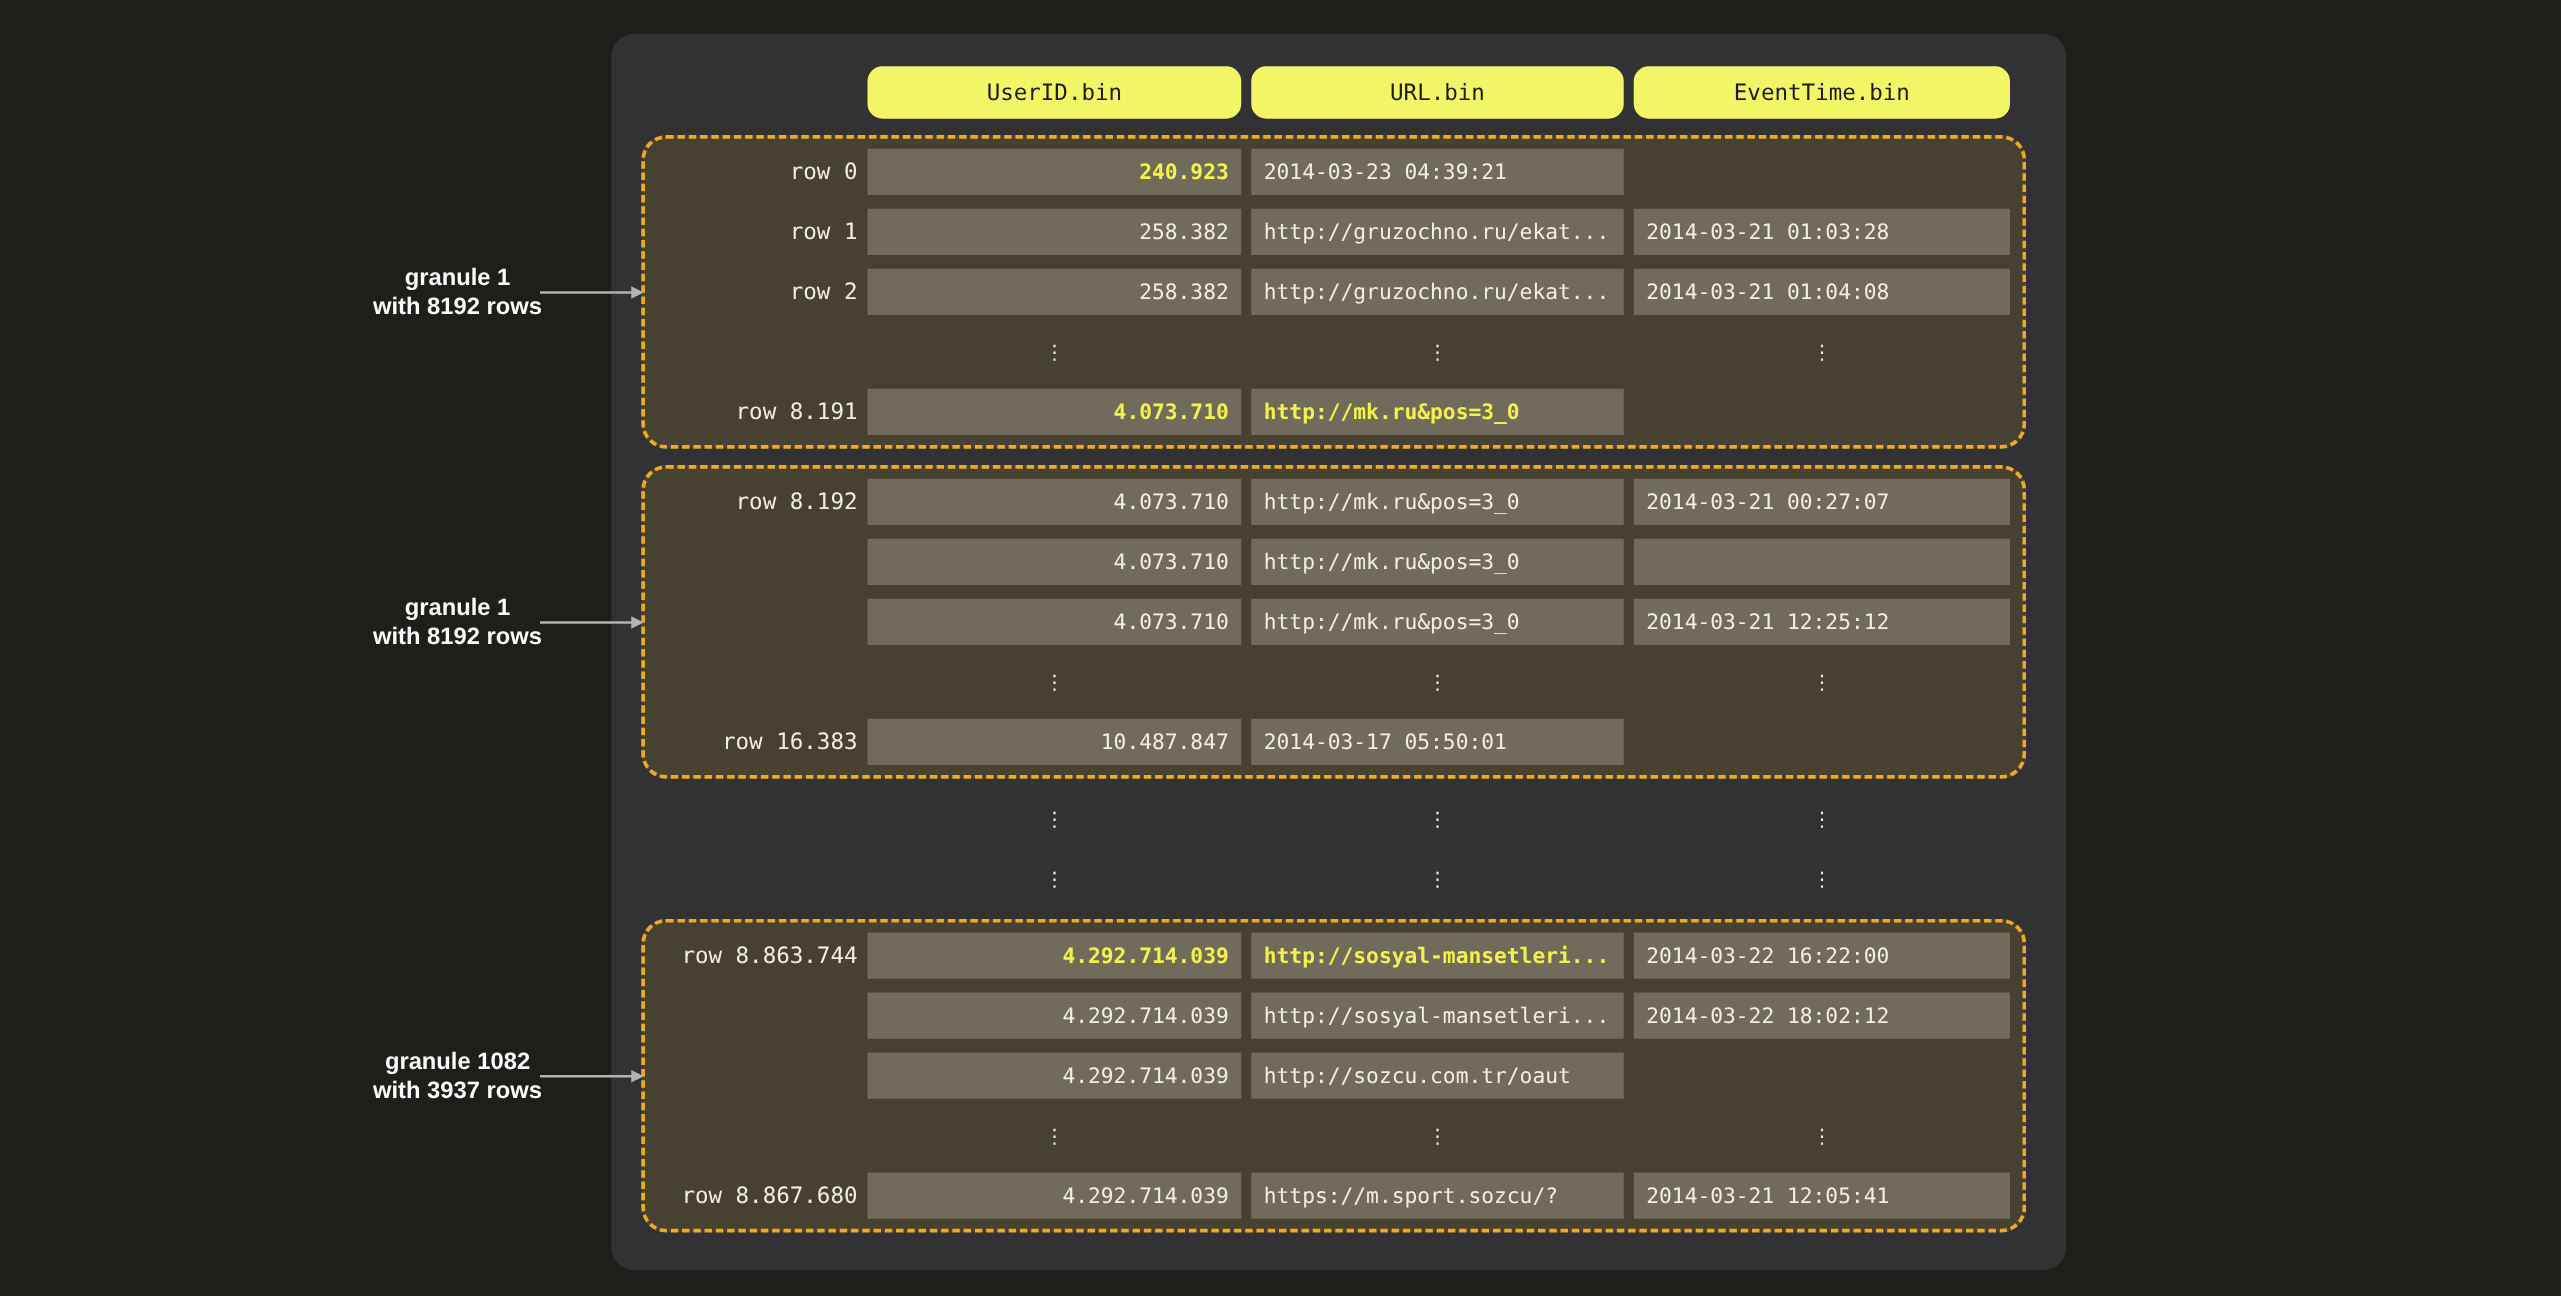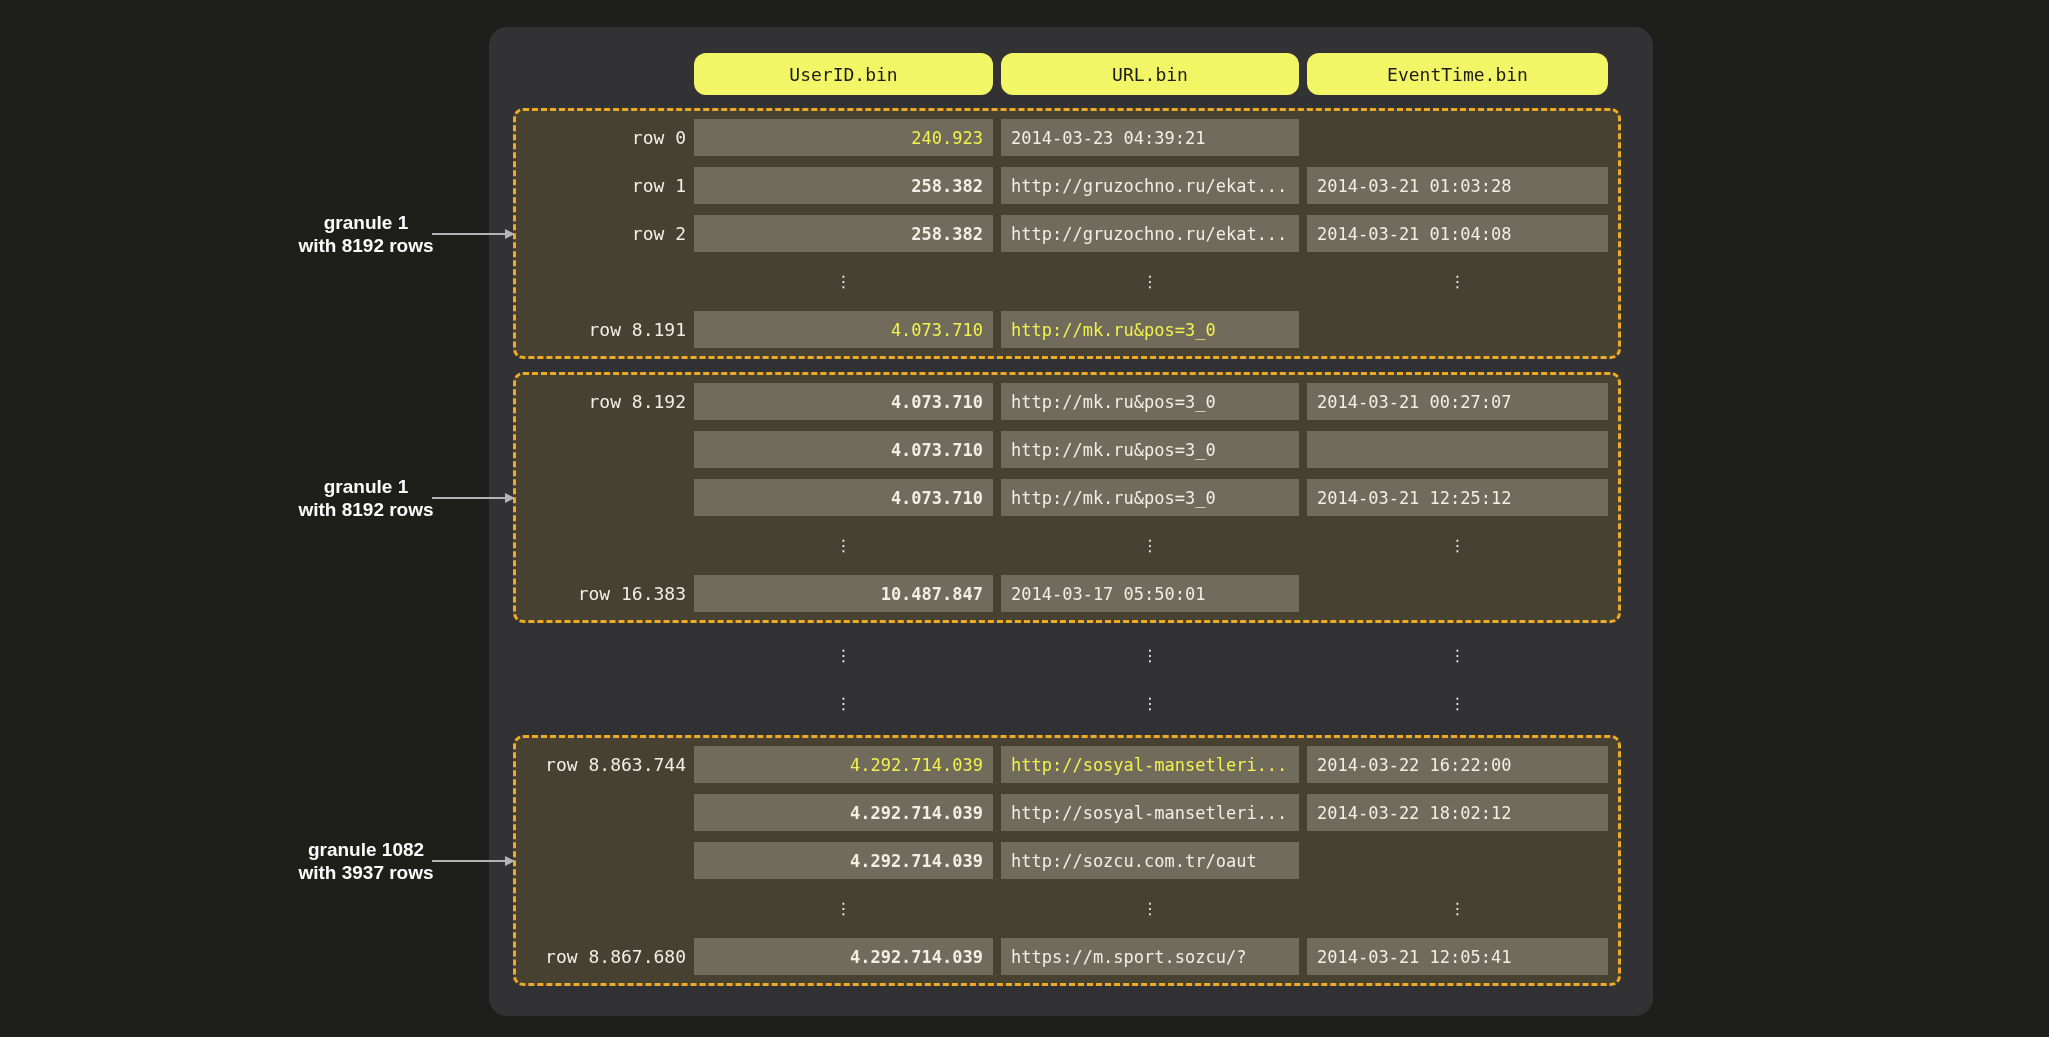--- a/index.html
+++ b/index.html
@@ -18,40 +18,40 @@
     margin-left:181px; height:42px;
   }
   .pill {
     background:#f2f566; border-radius:12px;
     display:flex; align-items:center; justify-content:center;
     font-family:"DejaVu Sans Mono", monospace; font-size:18px; font-weight:500;
     color:#1c1c1c;
   }
   .granule-box {
     margin-top:13px; width:1082px;
-    border:3px dashed #edaa24; border-radius:10px;
+    border:3px dashed #edaa24; border-radius:20px;
     padding:8px 10px; background:#474131;
     display:flex; flex-direction:column; row-gap:11px;
   }
   .grow {
     display:grid; grid-template-columns:160px 299px 298px 301px;
     column-gap:8px; height:37px;
   }
   .rlabel {
     display:flex; align-items:center; justify-content:flex-end;
     font-family:"DejaVu Sans Mono", monospace; font-size:18px; color:#f1eee3;
     white-space:pre;
   }
   .cell {
     background:#716b5c; display:flex; align-items:center;
     font-family:"DejaVu Sans Mono", monospace; font-size:17px; color:#f1eee3;
     padding:0 10px; overflow:hidden; white-space:pre;
   }
-  .cell.num { justify-content:flex-end;font-weight:bold; }
-  .cell.hl  { color:#f2f24e; font-weight:400; }
+  .cell.num { justify-content:flex-end; }
+  .cell.hl  { color:#f2f24e; font-weight:700; }
   .ellcell {
     display:flex; align-items:center; justify-content:center;
     color:#ececec; font-size:16px; font-family:"DejaVu Sans", sans-serif;
   }
   .seprow { margin-left:13px; width:1082px; }
   .seprow.first  { margin-top:14px; }
   .seprow.second { margin-top:11px; }
   .glabel {
     position:absolute; left:268px; width:196px; text-align:center;
     color:#fbfbfb; font-weight:700; font-size:19px; line-height:23px;

